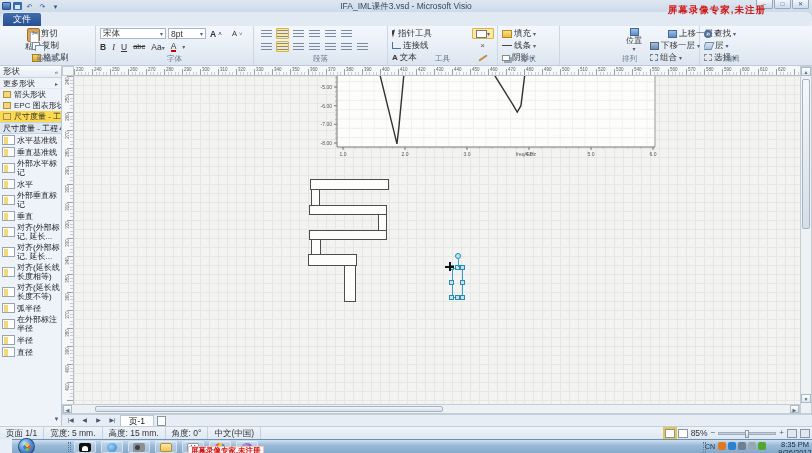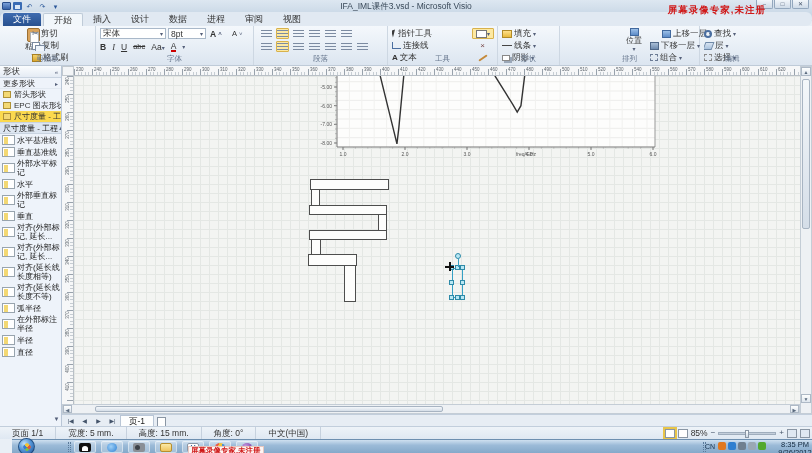--- a/index.html
+++ b/index.html
@@ -109,30 +109,30 @@
   #move-cursor:before,#move-cursor:after { content:""; position:absolute; background:#111; }
   #move-cursor:before { left:4px; top:0; width:1.5px; height:9px; }
   #move-cursor:after { left:0; top:4px; width:9px; height:1.5px; }
   
   .sb { position:absolute; background:#eef1f4; border:1px solid #c4cdd6; }
   .sb-btn { position:absolute; background:linear-gradient(#fdfefe,#dfe6ee); border:1px solid #aeb9c6; color:#5a6a7e;
     font-size:5px; text-align:center; }
   .sb-thumb { position:absolute; background:linear-gradient(#f4f7fa,#d5dee8); border:1px solid #a8b4c2; border-radius:2px; }
   
   #pagebar { position:absolute; left:62px; top:414px; width:750px; height:12px; background:#e7edf4; border-top:1px solid #c2cedc;
-    display:flex; align-items:center; gap:1px; padding-left:2px; }
+    display:flex; align-items:flex-start; gap:1px; padding-left:2px; }
   .nav-btn { width:13px; height:10px; font-size:6px; line-height:10px; text-align:center; color:#44546a; }
   #page-tab { height:11px; padding:0 8px; background:#fdfefe; border:1px solid #b9c6d6; border-bottom:none;
     font-size:8.5px; line-height:10px; color:#222; }
   .ins-page { width:12px; height:10px; position:relative; }
   .ins-page:before { content:""; position:absolute; left:2px; top:1px; width:7px; height:8px; background:#fff; border:1px solid #8a96a4; }
   
   #statusbar { position:absolute; left:0; top:426px; width:812px; height:13px; background:linear-gradient(#eef3f8,#dfe8f2);
     border-top:1px solid #c2cedc; display:flex; align-items:center; font-size:8.5px; color:#333; }
-  .st-item { padding:0 12px; border-right:1px solid #c6d1de; line-height:12px; white-space:nowrap; }
+  .st-item { padding:0 6px; border-right:1px solid #c6d1de; line-height:12px; white-space:nowrap; }
   #st-right { position:absolute; right:2px; top:0; height:12px; display:flex; align-items:center; gap:3px; }
   .view-ic { width:10px; height:9px; background:#fff; border:1px solid #8a96a4; }
   .view-ic.sel { outline:2px solid #e8c54a; }
   #zoom-track { width:58px; height:3px; background:#c3cedb; border:1px solid #9fadbd; position:relative; }
   #zoom-thumb { position:absolute; left:26px; top:-3px; width:4px; height:8px; background:linear-gradient(#fdfefe,#cfdbe8); border:1px solid #8a96a4; }
   .zoom-sign { font-size:8px; color:#44546a; line-height:10px; }
   
   #taskbar { position:absolute; left:12px; top:439px; width:812px; height:14px;
     background:linear-gradient(#cfe0f0,#9cbbd8 40%,#85a9ca); border-top:1px solid #6d8fb0; }
   #start-orb { position:absolute; left:6px; top:-2px; width:17px; height:17px; border-radius:50%;
@@ -174,29 +174,20 @@
     <div id="win-btns">
       <span class="win-btn">–</span>
       <span class="win-btn">□</span>
       <span class="win-btn">✕</span>
     </div>
   </div>
   <div id="watermark-top">屏幕录像专家,未注册</div>
 
   <div id="tabrow">
     <div id="file-tab">文件</div>
-    <div id="tabs">
-        <span class="tab active">开始</span>
-        <span class="tab">插入</span>
-        <span class="tab">设计</span>
-        <span class="tab">数据</span>
-        <span class="tab">进程</span>
-        <span class="tab">审阅</span>
-        <span class="tab">视图</span>
-      </div>
   </div>
 
   <div id="ribbon">
 
     <div class="rgroup" style="width:96px">
       <div class="bigbtn" style="left:20px;top:2px;width:26px">
         <span class="clip-ic"></span>
         <span>粘贴</span>
         <span class="dd">▾</span>
       </div>
@@ -335,21 +326,21 @@
       </div>
       <div class="rglabel">形状</div>
     </div>
 
     <div class="rgroup" style="width:140px">
       <div class="bigbtn" style="left:62px;top:2px;width:24px">
         <span class="sq-ic"></span>
         <span>位置</span>
         <span class="dd">▾</span>
       </div>
-      <div class="rrow" style="left:102px;top:2px">
+      <div class="rrow" style="left:108px;top:2px">
         <span class="sq-ic"></span>
         <span>上移一层</span>
           <span class="dd">▾</span>
       </div>
       <div class="rrow" style="left:90px;top:14px">
         <span class="sq-ic" style="filter:grayscale(.4)"></span>
         <span>下移一层</span>
           <span class="dd">▾</span>
       </div>
       <div class="rrow" style="left:90px;top:26px">

